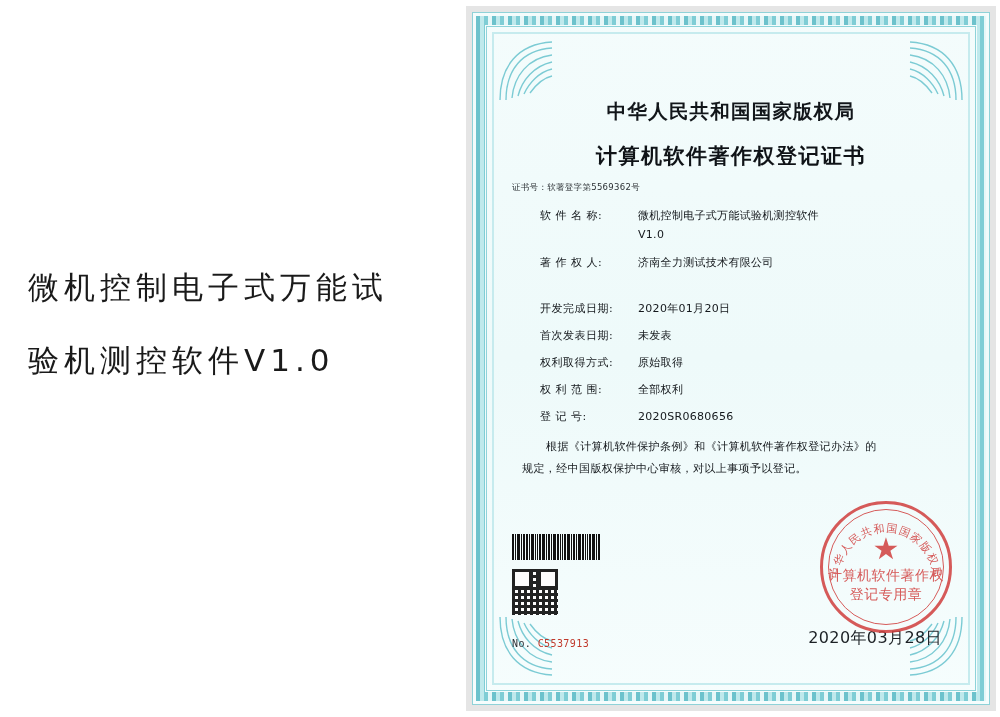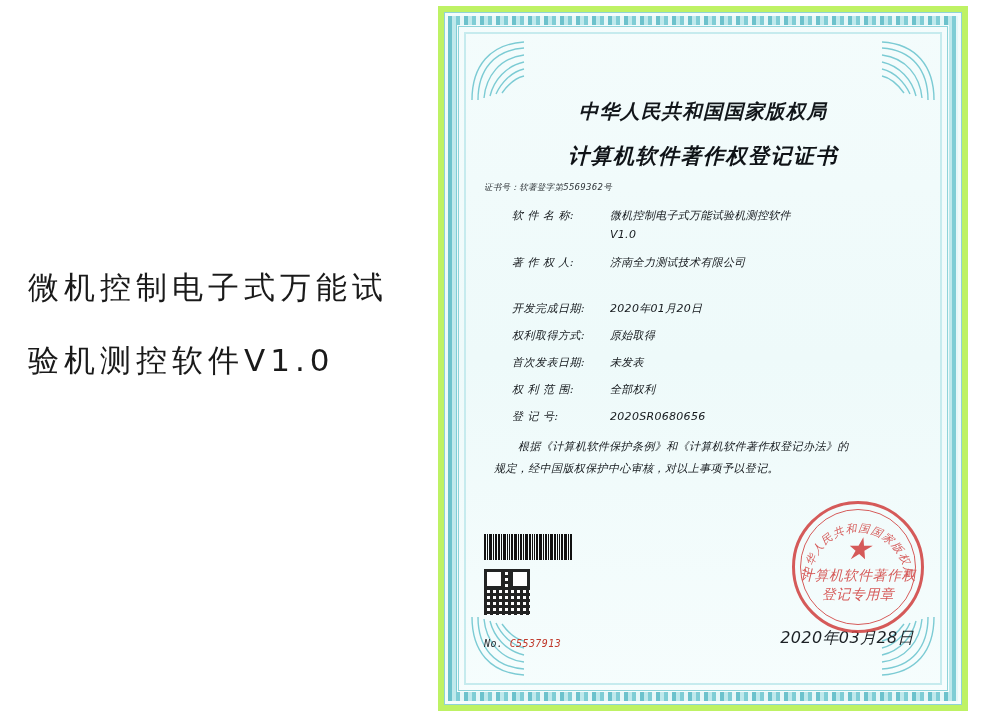--- a/index.html
+++ b/index.html
@@ -28,27 +28,26 @@
     letter-spacing: 5px;
     color: #1a1a1a;
     line-height: 1.0;
     white-space: nowrap;
     margin-bottom: 42px;
   }
 
   
   .certificate {
     position: absolute;
-    left: 438px;
+    left: 466px;
     top: 6px;
     width: 530px;
     height: 705px;
-    background: #bef264;
+    background: #e5e5e5;
     box-sizing: border-box;
-    font-style: italic;
   }
   
   .cert-outer {
     position: absolute;
     inset: 6px;
     border: 1px solid #8fd2d8;
     background: linear-gradient(180deg,#f4fcfc 0%, #eefafa 50%, #f6fdfd 100%);
   }
   
   .cert-band {
@@ -368,27 +367,27 @@
         <div class="field-label">著 作 权 人:</div>
         <div class="field-value">济南全力测试技术有限公司</div>
       </div>
 
       <div class="field-row">
         <div class="field-label">开发完成日期:</div>
         <div class="field-value">2020年01月20日</div>
       </div>
 
       <div class="field-row">
+        <div class="field-label">首次发表日期:</div>
+        <div class="field-value">未发表</div>
+      </div>
+
+      <div class="field-row">
         <div class="field-label">权利取得方式:</div>
         <div class="field-value">原始取得</div>
-      </div>
-
-      <div class="field-row">
-        <div class="field-label">首次发表日期:</div>
-        <div class="field-value">未发表</div>
       </div>
 
       <div class="field-row">
         <div class="field-label">权 利 范 围:</div>
         <div class="field-value">全部权利</div>
       </div>
 
       <div class="field-row">
         <div class="field-label">登 记 号:</div>
         <div class="field-value">2020SR0680656</div>

